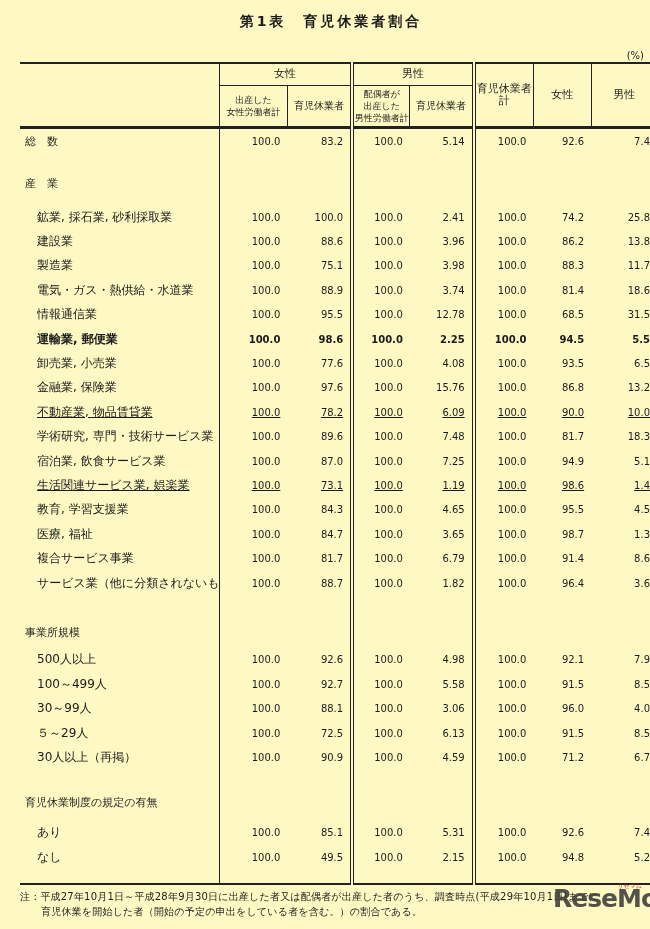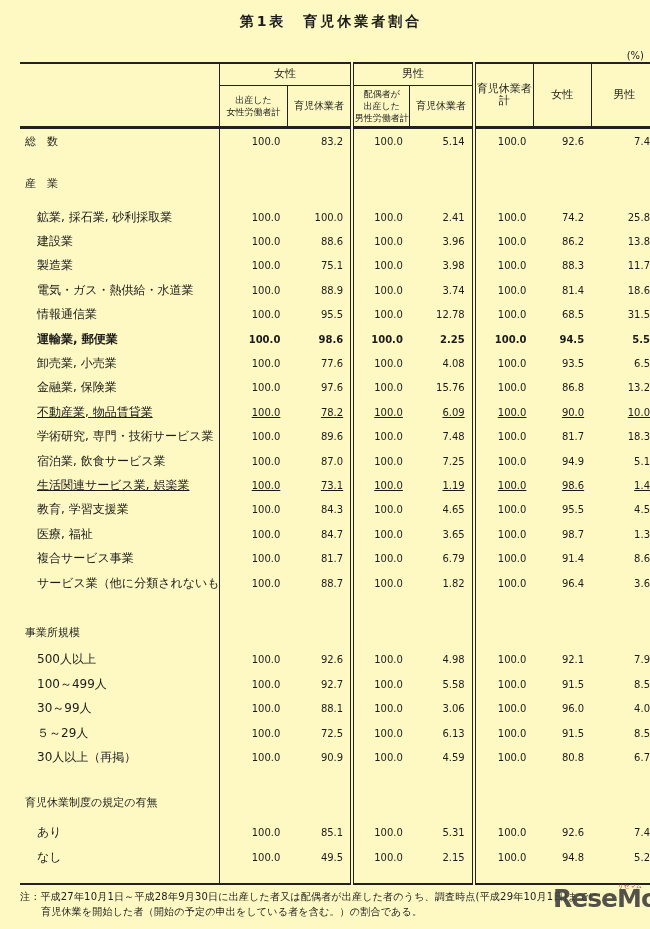--- a/index.html
+++ b/index.html
@@ -404,21 +404,21 @@
           <td class="c6">91.5</td>
           <td class="c7">8.5</td>
         </tr>
         <tr style="height: 24.6px;">
           <td class="lbl">30人以上（再掲）</td>
           <td class="c1 bl-s">100.0</td>
           <td class="c2">90.9</td>
           <td class="c3 bl-d">100.0</td>
           <td class="c4">4.59</td>
           <td class="c5 bl-d">100.0</td>
-          <td class="c6">80.8</td>
+          <td class="c6">71.2</td>
           <td class="c7">6.7</td>
         </tr>
         <tr class="gap" style="height: 20px;">
           <td class="lbl"></td>
           <td class="c1 bl-s"></td>
           <td class="c2"></td>
           <td class="c3 bl-d"></td>
           <td class="c4"></td>
           <td class="c5 bl-d"></td>
           <td class="c6"></td>

